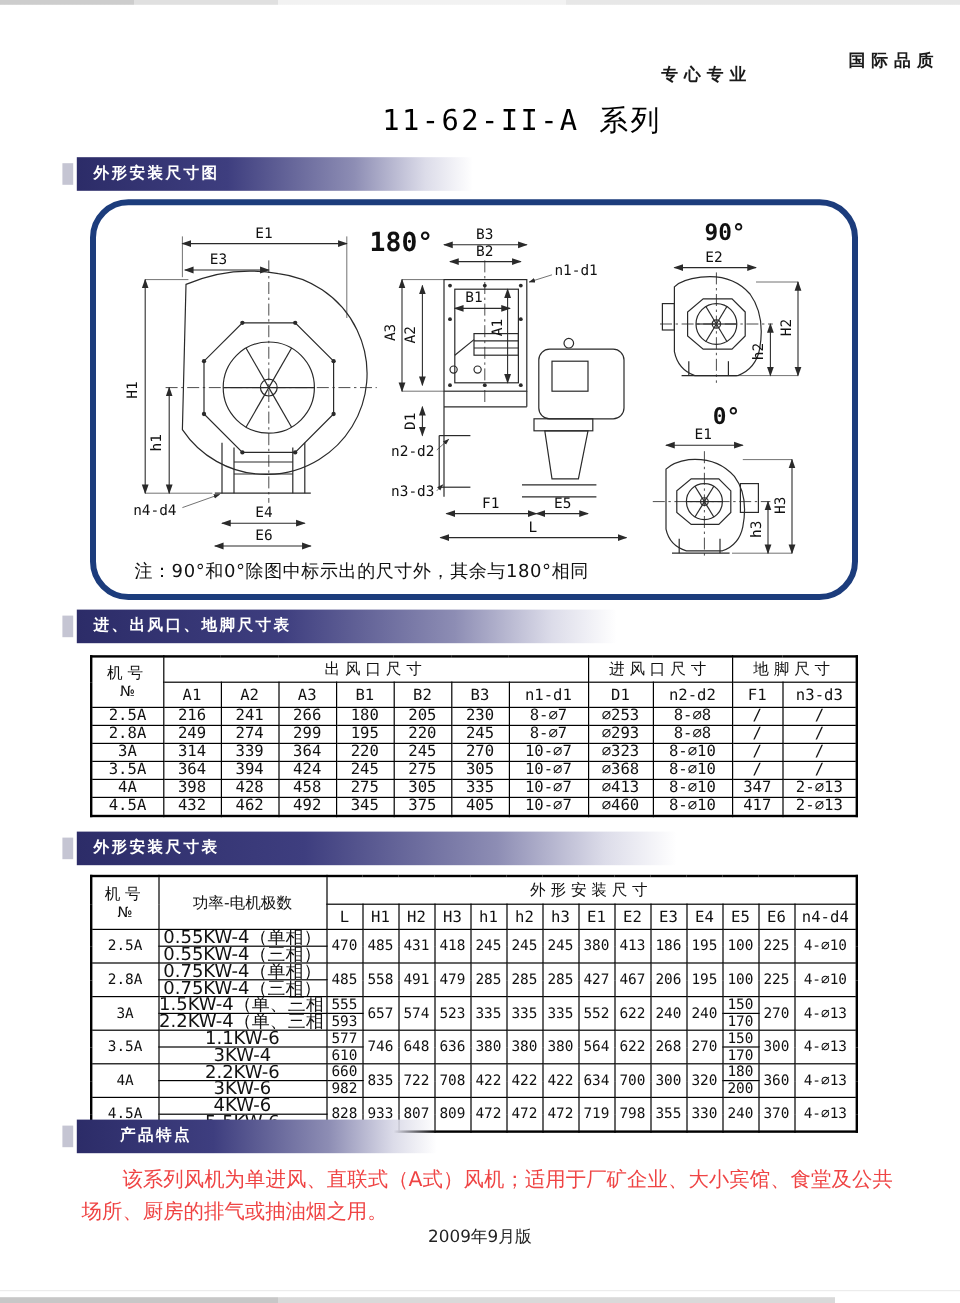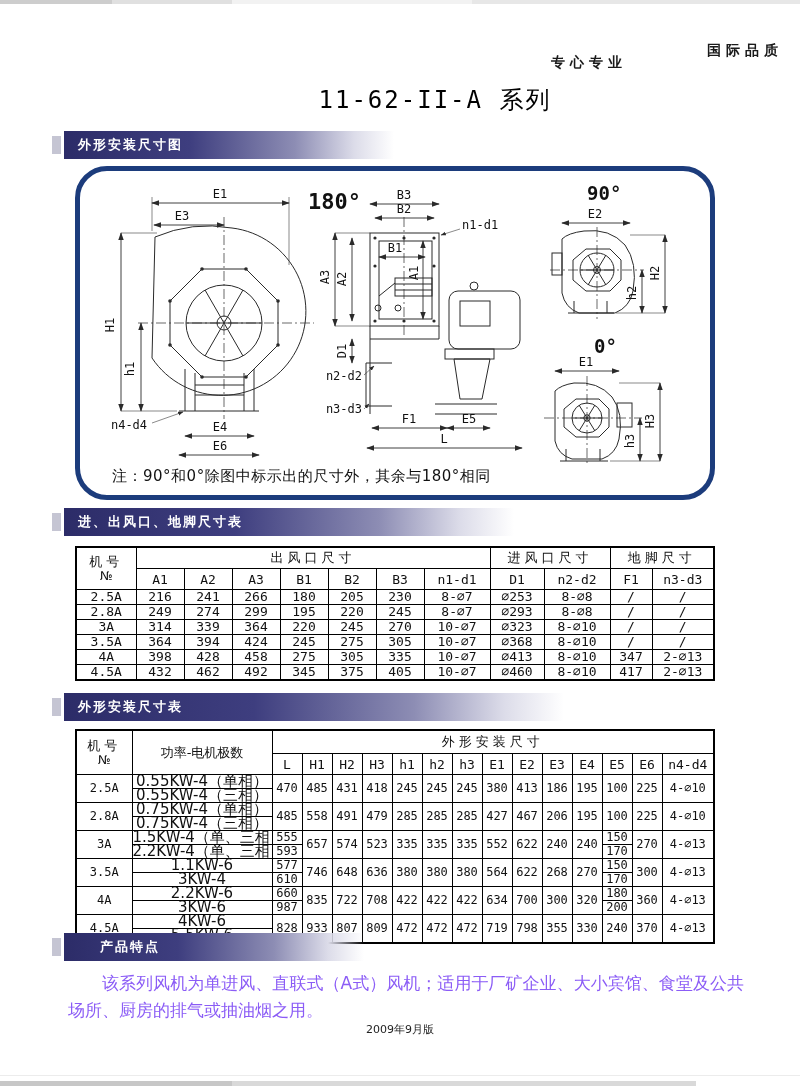--- a/index.html
+++ b/index.html
@@ -63,22 +63,22 @@
   #table2{top:729px;}
   #table2 tr.hrow1 th{height:22px;}
   #table2 tr.hrow2 th{height:20px;font-family:"DejaVu Sans Mono",monospace;}
   #table2 th.grp{letter-spacing:4px;}
   #table2 tbody td{height:13px;font-size:12px;line-height:13px;}
   #table2 tbody td.power{font-family:"DejaVu Sans",sans-serif;font-size:15px;}
   .mh1{font-size:13px;letter-spacing:4px;line-height:15px;}
   .mh2{font-size:12px;line-height:14px;}
 
   .features-text{position:absolute;left:68px;top:970px;width:676px;font-size:17px;
-    line-height:27px;text-indent:2em;text-align:justify;color:#8b5cf6;}
-  .edition{position:absolute;top:1022px;left:0;width:100%;text-align:center;font-size:11px;color:#222;}
+    line-height:27px;text-indent:2em;text-align:justify;color:#ef4444;}
+  .edition{position:absolute;top:1022px;left:0;width:100%;text-align:center;font-size:14px;color:#222;}
 </style>
 </head>
 <body>
 
 <div class="page">
   <div class="topbar"></div>
 
   <div class="slogan slogan-l">专心专业</div>
   <div class="slogan slogan-r">国际品质</div>
 
@@ -563,21 +563,21 @@
           <td rowspan="2">634</td>
           <td rowspan="2">700</td>
           <td rowspan="2">300</td>
           <td rowspan="2">320</td>
           <td>180</td>
           <td rowspan="2">360</td>
           <td rowspan="2">4-∅13</td>
         </tr>
         <tr>
           <td class="power">3KW-6</td>
-          <td>987</td>
+          <td>982</td>
           <td>200</td>
         </tr>
         <tr>
           <td rowspan="2">4.5A</td>
           <td class="power">4KW-6</td>
           <td rowspan="2">828</td>
           <td rowspan="2">933</td>
           <td rowspan="2">807</td>
           <td rowspan="2">809</td>
           <td rowspan="2">472</td>

